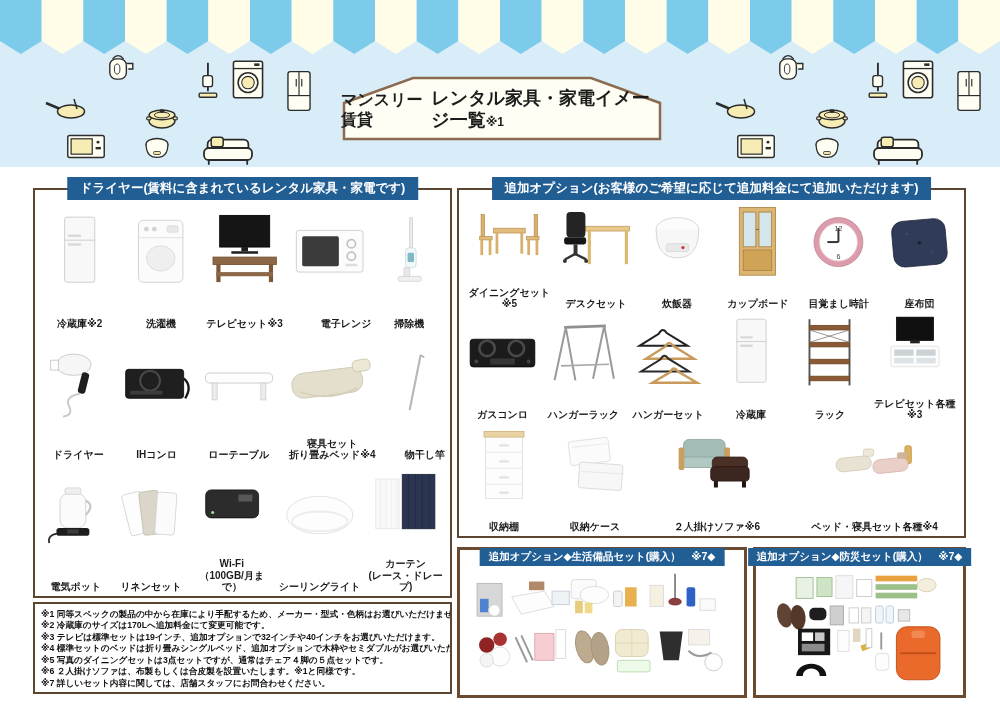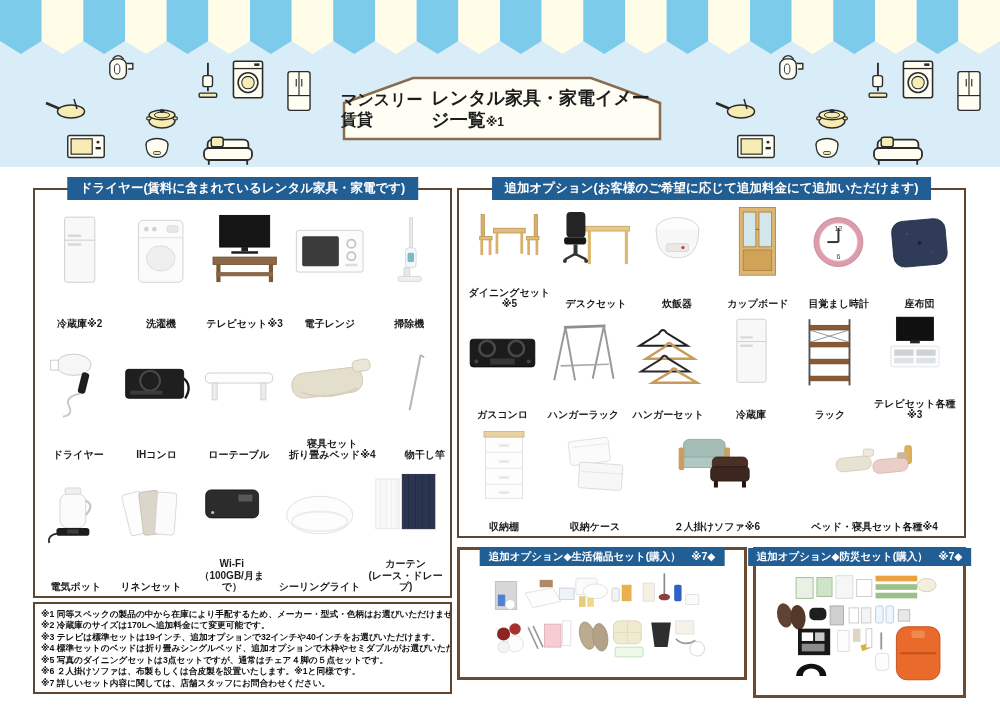--- a/index.html
+++ b/index.html
@@ -32,21 +32,21 @@
   .pimg{flex:1;min-height:0;display:flex;align-items:center;justify-content:center;}
   .pimg svg{width:100%;height:100%;display:block;}
   .plabel{flex:0 0 auto;font-size:10px;font-weight:bold;text-align:center;
       line-height:1.12;white-space:pre-line;color:#1c1c1c;}
 
   #notes{position:absolute;left:33px;top:602px;width:419px;height:92px;border:2px solid #5C4632;
       background:#fff;box-sizing:border-box;padding:5px 6px;overflow:hidden;}
   .note-line{font-size:8.7px;font-weight:bold;line-height:1.32;color:#111;white-space:nowrap;}
 
   .mini-box{position:absolute;border:3px solid #6B4A2F;background:#fff;box-sizing:border-box;}
-  #box-life{left:457px;top:547px;width:290px;height:133px;}
+  #box-life{left:457px;top:547px;width:290px;height:151px;}
   #box-bousai{left:753px;top:547px;width:213px;height:151px;}
   .mini-header{position:absolute;top:-2px;left:50%;transform:translateX(-50%);
       background:#215E94;color:#fff;font-weight:bold;font-size:10.5px;
       padding:2px 9px;white-space:nowrap;}
   .collage{position:absolute;left:4px;right:4px;top:20px;bottom:2px;}
   .collage svg{width:100%;height:100%;display:block;}
 </style>
 </head>
 <body>
 
@@ -277,21 +277,21 @@
                 <rect x="46" y="44" width="8" height="5" fill="#1e1e1e"></rect>
                 <rect x="34" y="49" width="32" height="3" fill="#1e1e1e"></rect>
                 <rect x="12" y="56" width="76" height="9" fill="#8d6848" stroke="#70502f"></rect>
                 <rect x="16" y="65" width="5" height="21" fill="#7c5836"></rect>
                 <rect x="79" y="65" width="5" height="21" fill="#7c5836"></rect>
                 <rect x="16" y="74" width="68" height="5" fill="#8d6848"></rect>
               </svg>
             </div>
             <div class="plabel">テレビセット※3</div>
           </div>
-          <div class="pcell" style="flex: 1.05 1 0%;">
+          <div class="pcell" style="flex: 1.05 1 0%; align-items: flex-end;">
             <div class="pimg">
               <svg viewBox="0 0 100 100">
                 <rect x="10" y="24" width="80" height="50" rx="3" fill="#fcfcfc" stroke="#c9c9c9"></rect>
                 <rect x="17" y="31" width="44" height="36" rx="2" fill="#3b3b3b"></rect>
                 <circle cx="76" cy="40" r="5" fill="none" stroke="#c2c2c2" stroke-width="2"></circle>
                 <circle cx="76" cy="55" r="5" fill="none" stroke="#c2c2c2" stroke-width="2"></circle>
                 <rect x="69" y="64" width="14" height="3" fill="#ddd"></rect>
               </svg>
             </div>
             <div class="plabel">電子レンジ</div>
@@ -516,21 +516,21 @@
                 <rect x="8" y="32" width="84" height="36" rx="4" fill="#1b1b1b" stroke="#000"></rect>
                 <circle cx="30" cy="44" r="10" fill="none" stroke="#484848" stroke-width="3.5"></circle>
                 <circle cx="68" cy="44" r="10" fill="none" stroke="#484848" stroke-width="3.5"></circle>
                 <rect x="34" y="57" width="32" height="8" fill="#363636"></rect>
                 <circle cx="16" cy="61" r="2.5" fill="#444"></circle>
                 <circle cx="84" cy="61" r="2.5" fill="#444"></circle>
               </svg>
             </div>
             <div class="plabel">ガスコンロ</div>
           </div>
-          <div class="pcell" style="flex: 1.05 1 0%; align-items: center;">
+          <div class="pcell" style="flex: 1.05 1 0%;">
             <div class="pimg">
               <svg viewBox="0 0 100 100">
                 <line x1="26" y1="18" x2="78" y2="16" stroke="#8f8f8f" stroke-width="3.5"></line>
                 <path d="M28 18 L14 84 M28 18 L40 84" fill="none" stroke="#9a9a9a" stroke-width="2.5"></path>
                 <path d="M76 16 L62 82 M76 16 L88 82" fill="none" stroke="#9a9a9a" stroke-width="2.5"></path>
                 <line x1="22" y1="66" x2="82" y2="64" stroke="#a8a8a8" stroke-width="2"></line>
               </svg>
             </div>
             <div class="plabel">ハンガーラック</div>
           </div>

